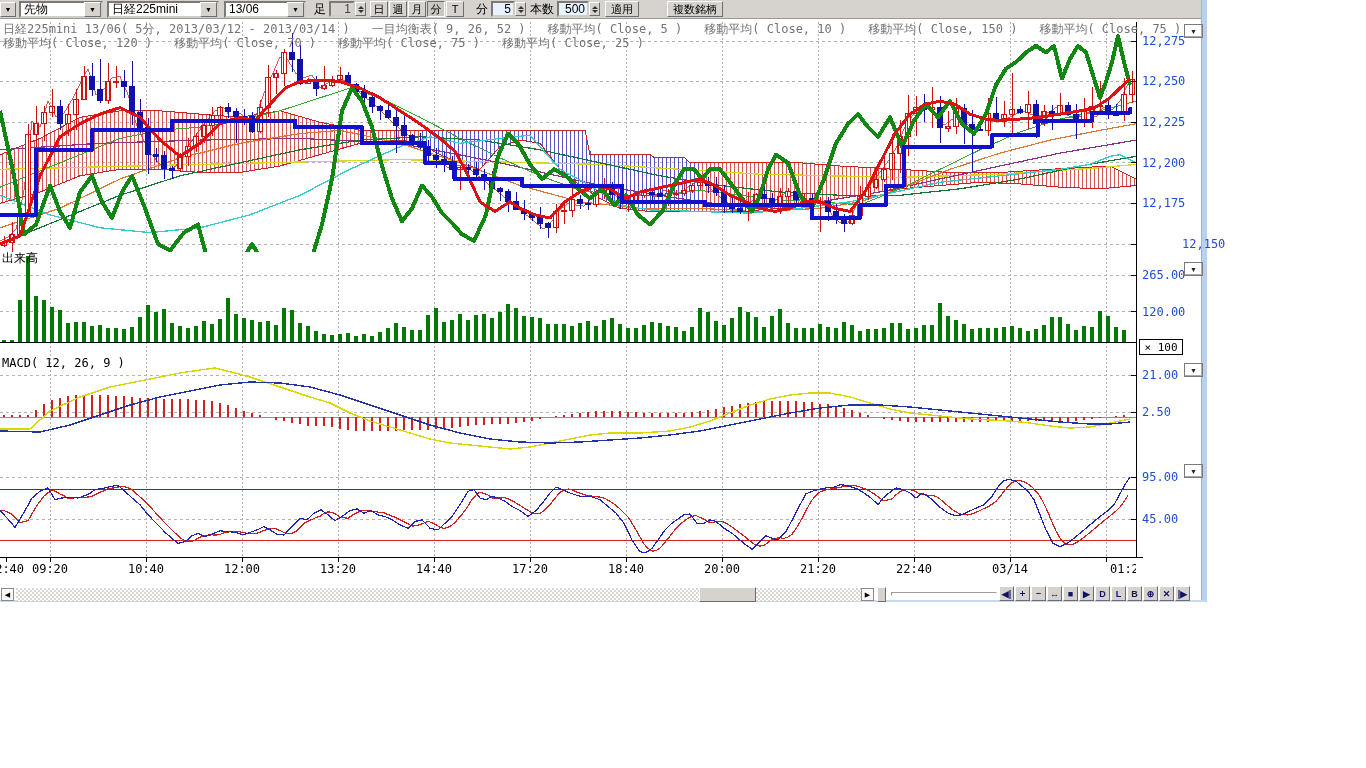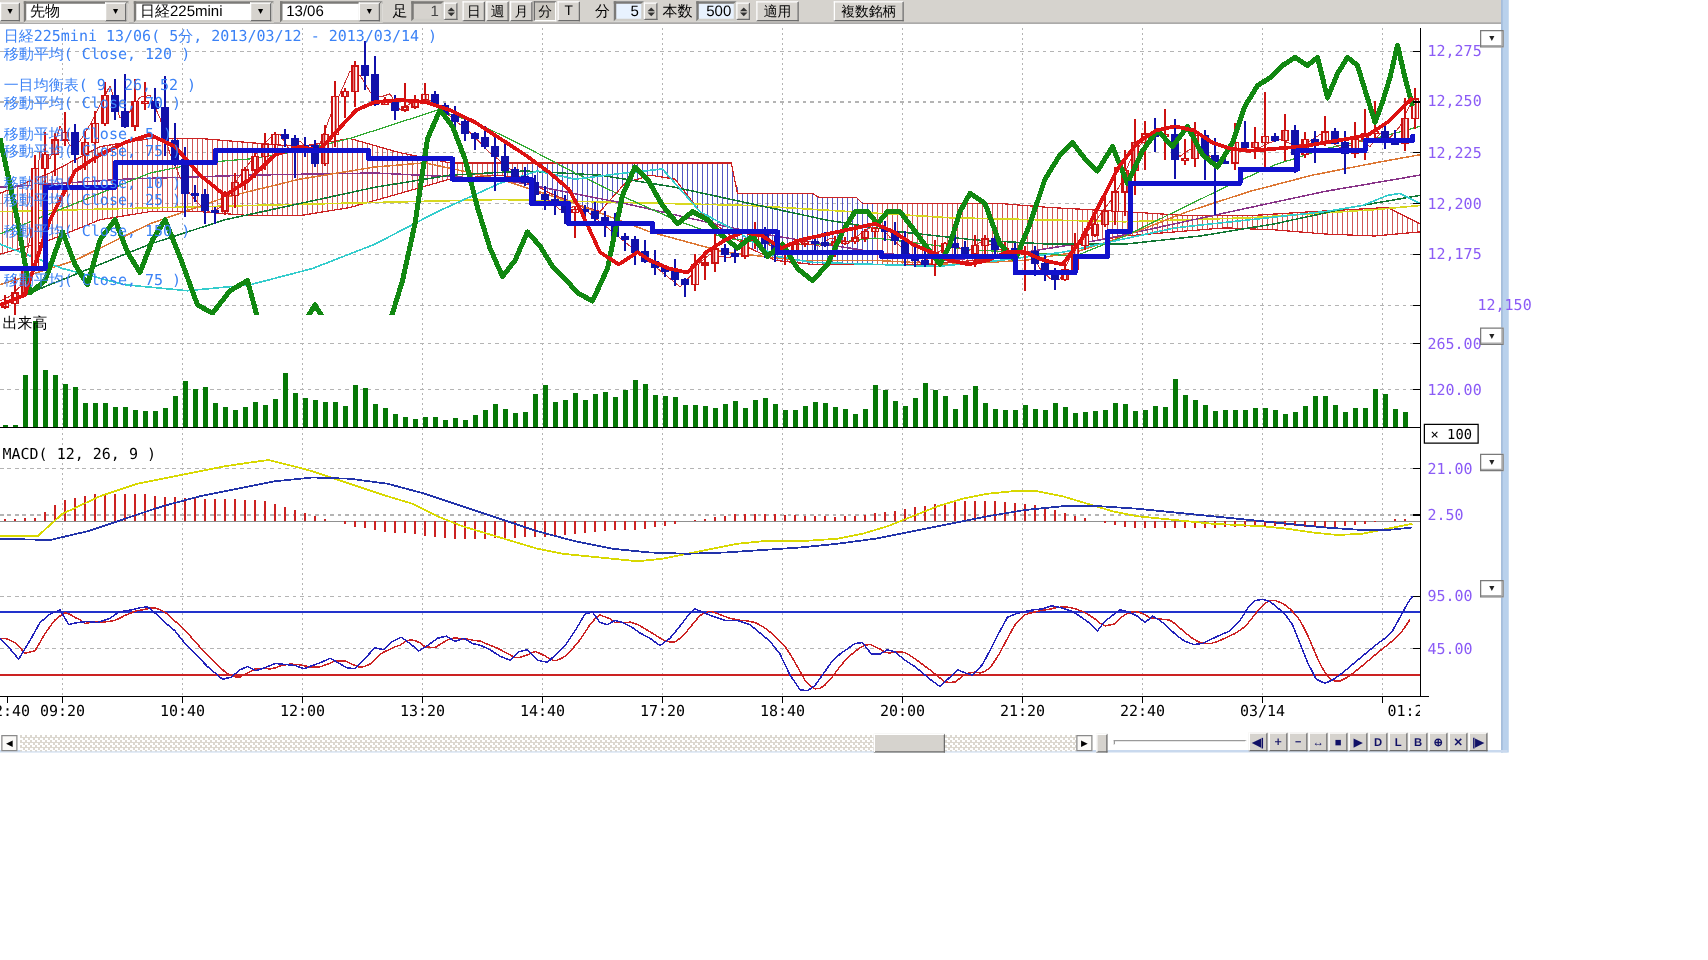--- a/index.html
+++ b/index.html
@@ -25,23 +25,23 @@
   .spin .up{border-bottom:3px solid #333;}
   .spin .dn{border-top:3px solid #333;}
   .pbtn{width:18px;height:16px;box-sizing:border-box;background:#d6d3ce;border:1px solid;
         border-color:#fff #6d6d6d #6d6d6d #fff;font-size:11px;display:flex;align-items:center;justify-content:center;padding:0;}
   .pbtn.pressed{border-color:#6d6d6d #fff #fff #6d6d6d;background:#cac7c0;}
   .tbtn{height:16px;box-sizing:border-box;background:#d6d3ce;border:1px solid;border-color:#fff #6d6d6d #6d6d6d #fff;
         font-size:11px;display:flex;align-items:center;justify-content:center;padding:0 5px;white-space:nowrap;}
 
   
   .mono{font-family:"DejaVu Sans Mono","Liberation Mono",monospace;}
-  .legend-row{position:absolute;left:3px;display:flex;gap:22px;font-size:12px;color:#3b82f6;white-space:nowrap;z-index:5;flex-direction:column;}
+  .legend-row{position:absolute;left:3px;display:flex;gap:22px;font-size:12px;color:#737373;white-space:nowrap;z-index:5;}
   .panel-label{position:absolute;left:2px;font-size:12px;color:#000;z-index:5;white-space:nowrap;}
-  .ytick{position:absolute;left:1142px;width:56px;height:15px;font-size:12px;color:#8b5cf6;z-index:5;white-space:nowrap;}
+  .ytick{position:absolute;left:1142px;width:56px;height:15px;font-size:12px;color:#1d4ed8;z-index:5;white-space:nowrap;}
   #time-axis{position:absolute;left:0;top:562px;width:1136px;height:14px;overflow:hidden;z-index:5;}
   .xtick{position:absolute;top:0;width:48px;text-align:center;font-size:12px;color:#000;white-space:nowrap;}
   #vol-mult{position:absolute;left:1139px;top:339px;width:42px;height:14px;border:1px solid #000;background:#fff;
             font-size:11px;display:flex;align-items:center;justify-content:center;z-index:5;}
   .axis-menu{position:absolute;left:1184px;width:17px;height:12px;background:#fff;border:1px solid #7a7a7a;
              box-shadow:inset -1px -1px 0 #aaa;display:flex;align-items:center;justify-content:center;
              font-size:7px;color:#222;z-index:5;}
 
   
   .sb-arrow{position:absolute;top:588px;width:13px;height:13px;background:#fbfaf8;border:1px solid #8a8a8a;

